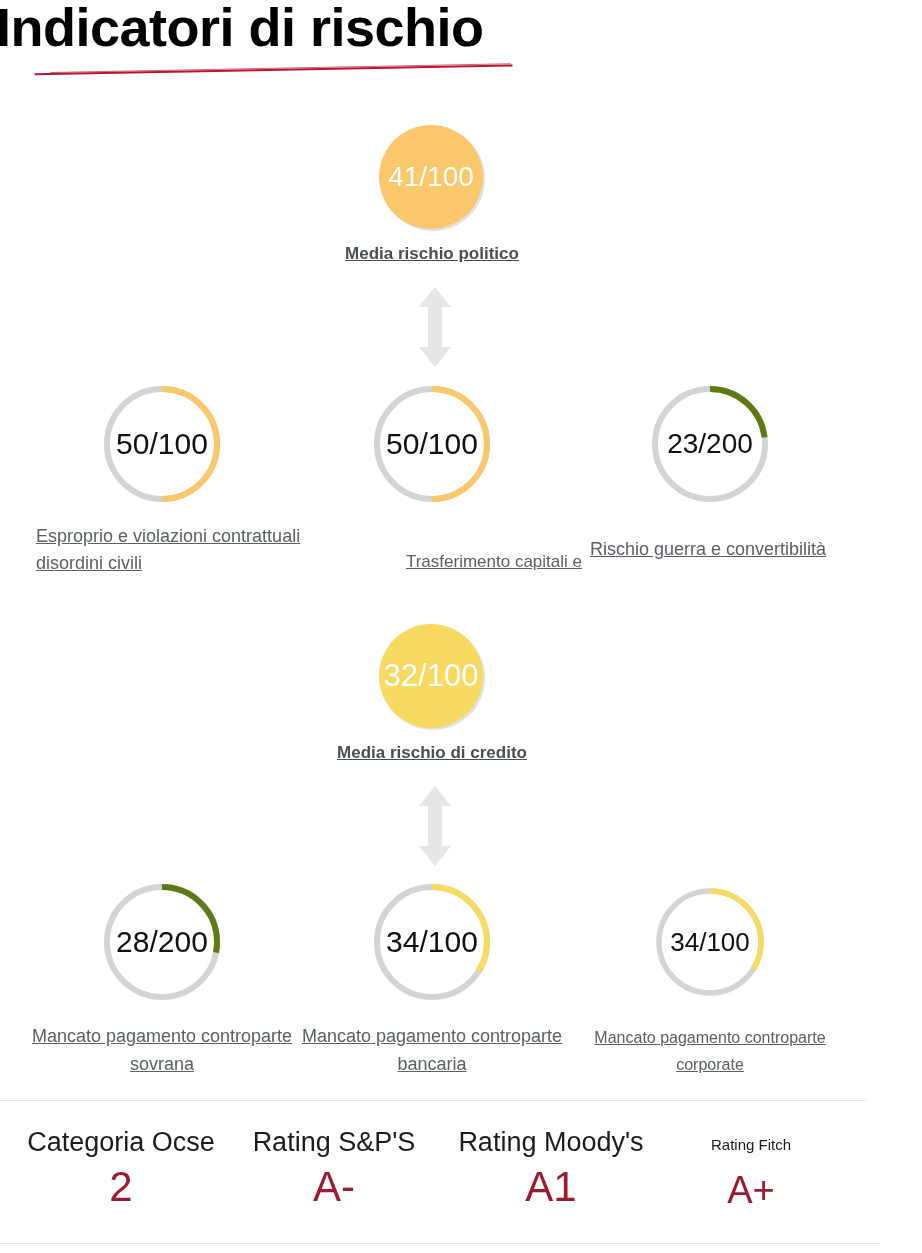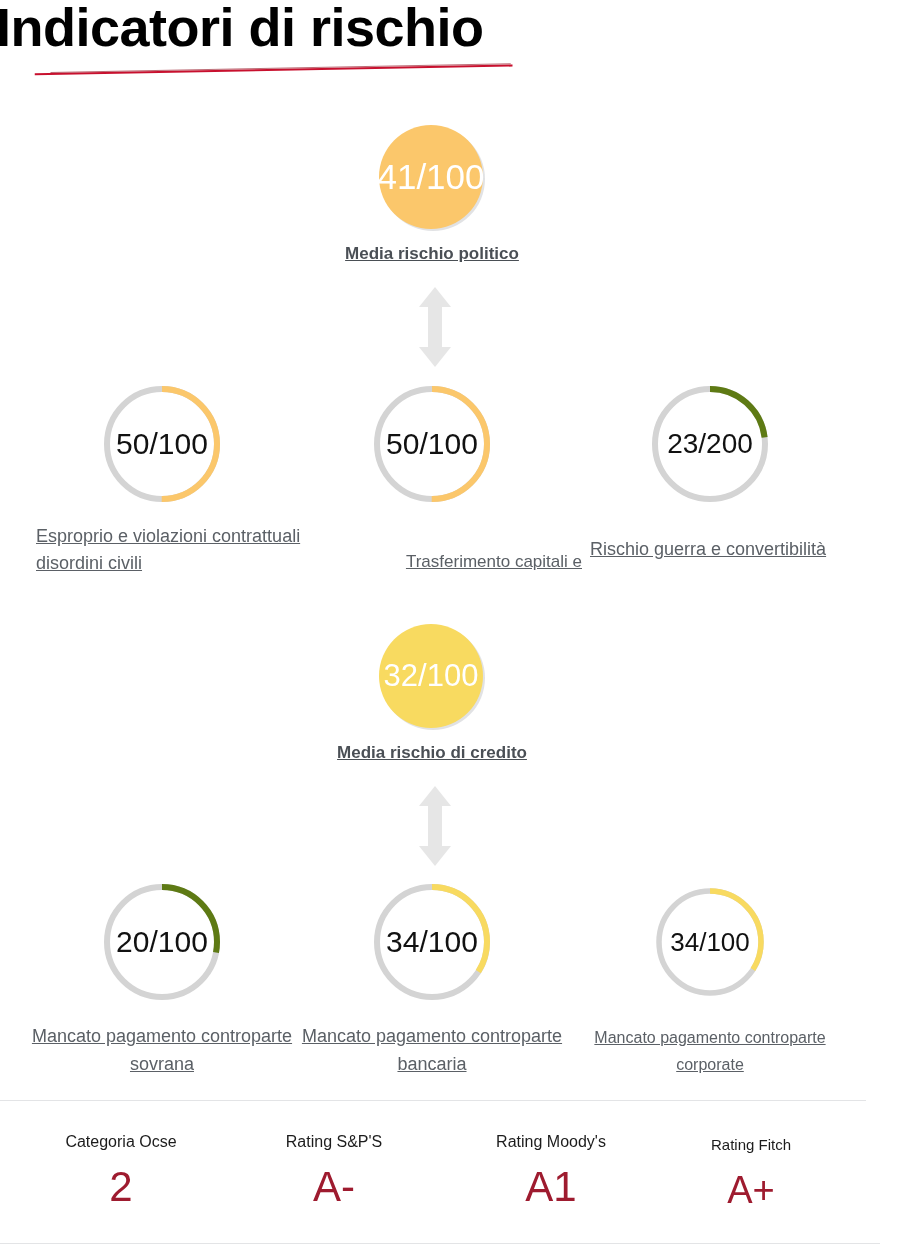--- a/index.html
+++ b/index.html
@@ -91,21 +91,21 @@
   .divider {
     position: absolute;
     height: 1px;
     background: #e3e4e6;
   }
   .rating-cell {
     position: absolute;
     text-align: center;
   }
   .rating-label {
-    font-size: 16px;
+    font-size: 27px;
     color: #1c1c1c;
     line-height: 28px;
     white-space: nowrap;
   }
   .rating-value {
     font-size: 42px;
     color: #9e1b2f;
     line-height: 50px;
     margin-top: 6px;
     white-space: nowrap;
@@ -122,21 +122,21 @@
   </svg>
 </div>
 
 <div class="board">
 
   <div class="gauge" style="left:372px; top:26px; width:118px; height:118px;">
     <svg width="118" height="118" viewBox="0 0 118 118">
       <circle cx="61" cy="61" r="52" fill="#c9cbcd" opacity="0.55"></circle>
       <circle cx="59" cy="59" r="52" fill="#fbc76b"></circle>
     </svg>
-    <div class="gauge-value solid" style="font-size:35px;">41/100</div>
+    <div class="gauge-value solid" style="font-size:28px;">41/100</div>
   </div>
   <div class="caption bold" style="left:272px; top:152px; width:320px; font-size:17px;">Media rischio politico</div>
 
   <div class="arrow" style="left:415px; top:193px; width:40px; height:84px;">
     <svg width="40" height="84" viewBox="0 0 40 84">
       <polygon points="20,2 36,22 27,22 27,62 36,62 20,82 4,62 13,62 13,22 4,22" fill="#e6e6e6"></polygon>
     </svg>
   </div>
 
   <div class="gauge" style="left:100px; top:290px; width:124px; height:124px;">
@@ -179,21 +179,21 @@
     <svg width="40" height="84" viewBox="0 0 40 84">
       <polygon points="20,2 36,22 27,22 27,62 36,62 20,82 4,62 13,62 13,22 4,22" fill="#e6e6e6"></polygon>
     </svg>
   </div>
 
   <div class="gauge" style="left:100px; top:788px; width:124px; height:124px;">
     <svg width="124" height="124" viewBox="0 0 124 124">
       <circle cx="62" cy="62" r="55" fill="none" stroke="#d4d4d4" stroke-width="6"></circle>
       <circle cx="62" cy="62" r="55" fill="none" stroke="#5e7a14" stroke-width="6" stroke-dasharray="96.8 345.6" stroke-dashoffset="0" transform="rotate(-90 62 62)"></circle>
     </svg>
-    <div class="gauge-value ring" style="font-size:30px;">20/100</div>
+    <div class="gauge-value ring" style="font-size:30px;">28/200</div>
   </div>
   <div class="caption" style="left:16px; top:930px; width:292px; font-size:18px; line-height:28px; text-align:center;">
     <span>Mancato pagamento controparte</span><br>
     <span>sovrana</span>
   </div>
 
   <div class="gauge" style="left:370px; top:788px; width:124px; height:124px;">
     <svg width="124" height="124" viewBox="0 0 124 124">
       <circle cx="62" cy="62" r="55" fill="none" stroke="#d4d4d4" stroke-width="6"></circle>
       <circle cx="62" cy="62" r="55" fill="none" stroke="#f8da60" stroke-width="6" stroke-dasharray="117.5 345.6" stroke-dashoffset="0" transform="rotate(-90 62 62)"></circle>

